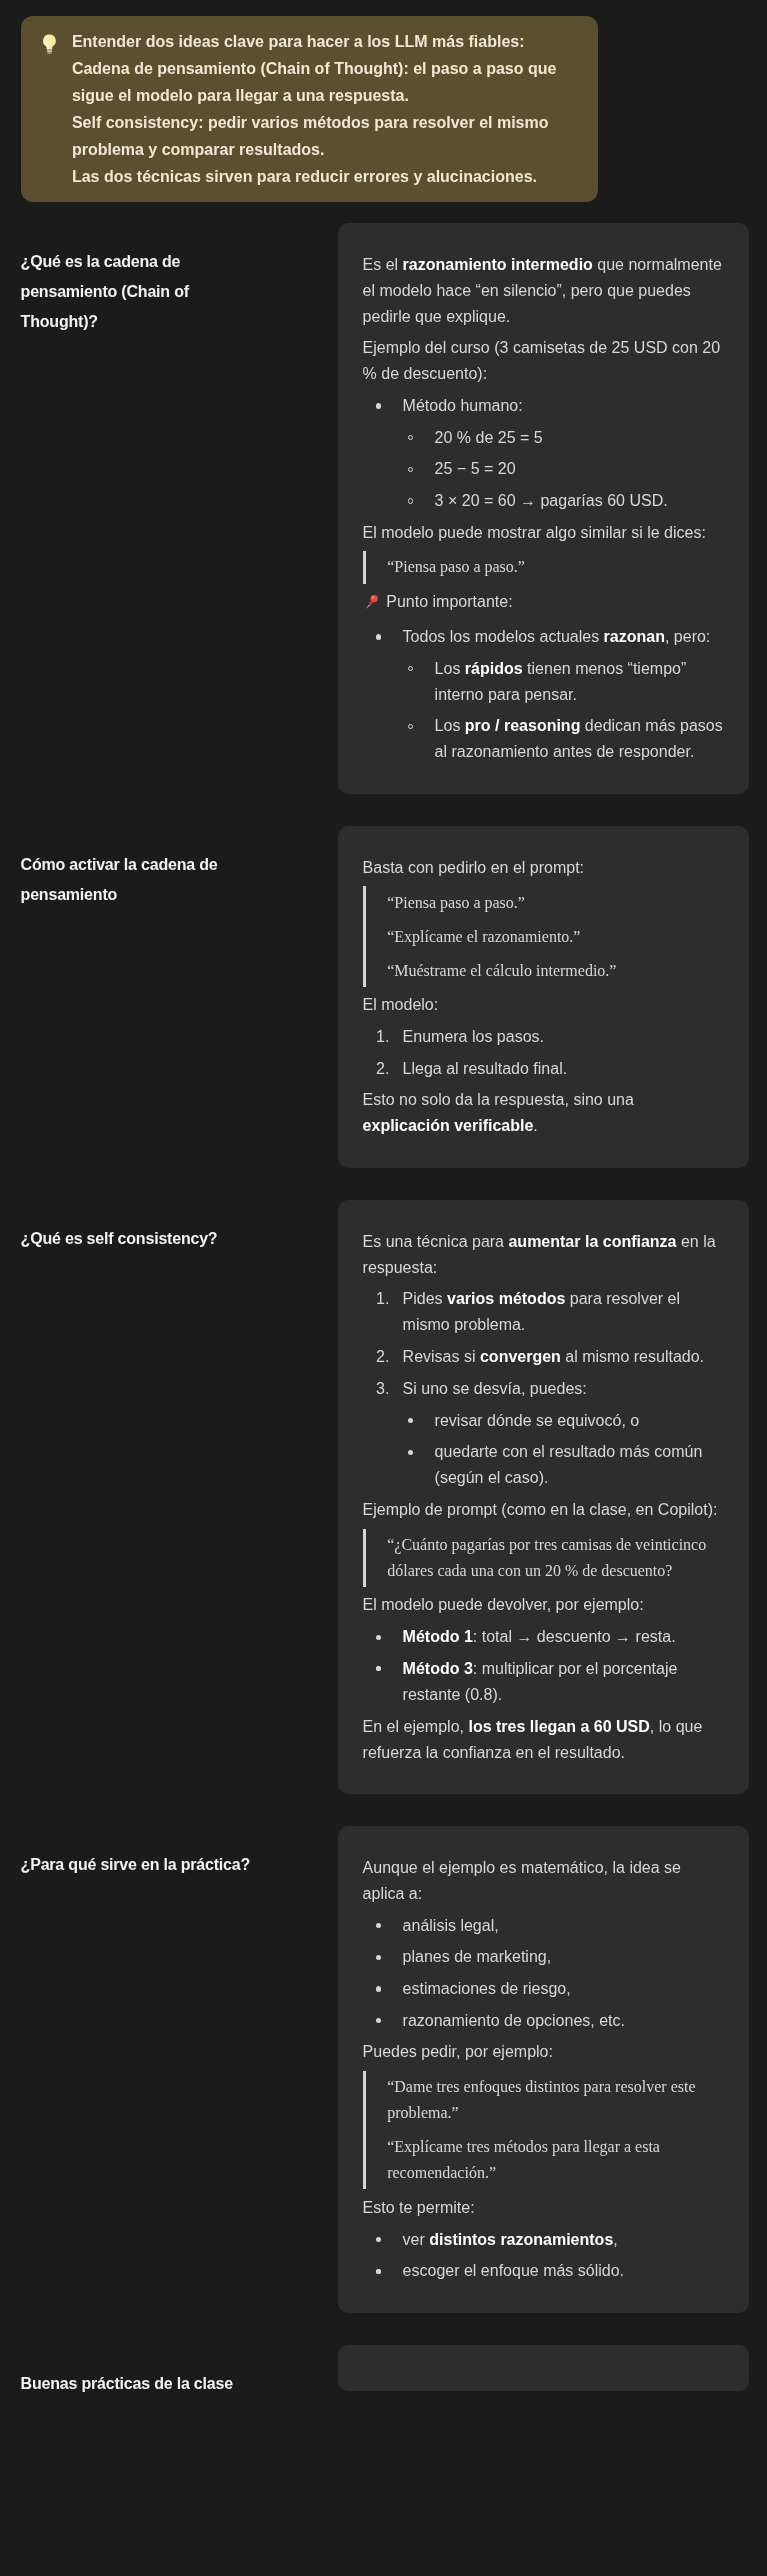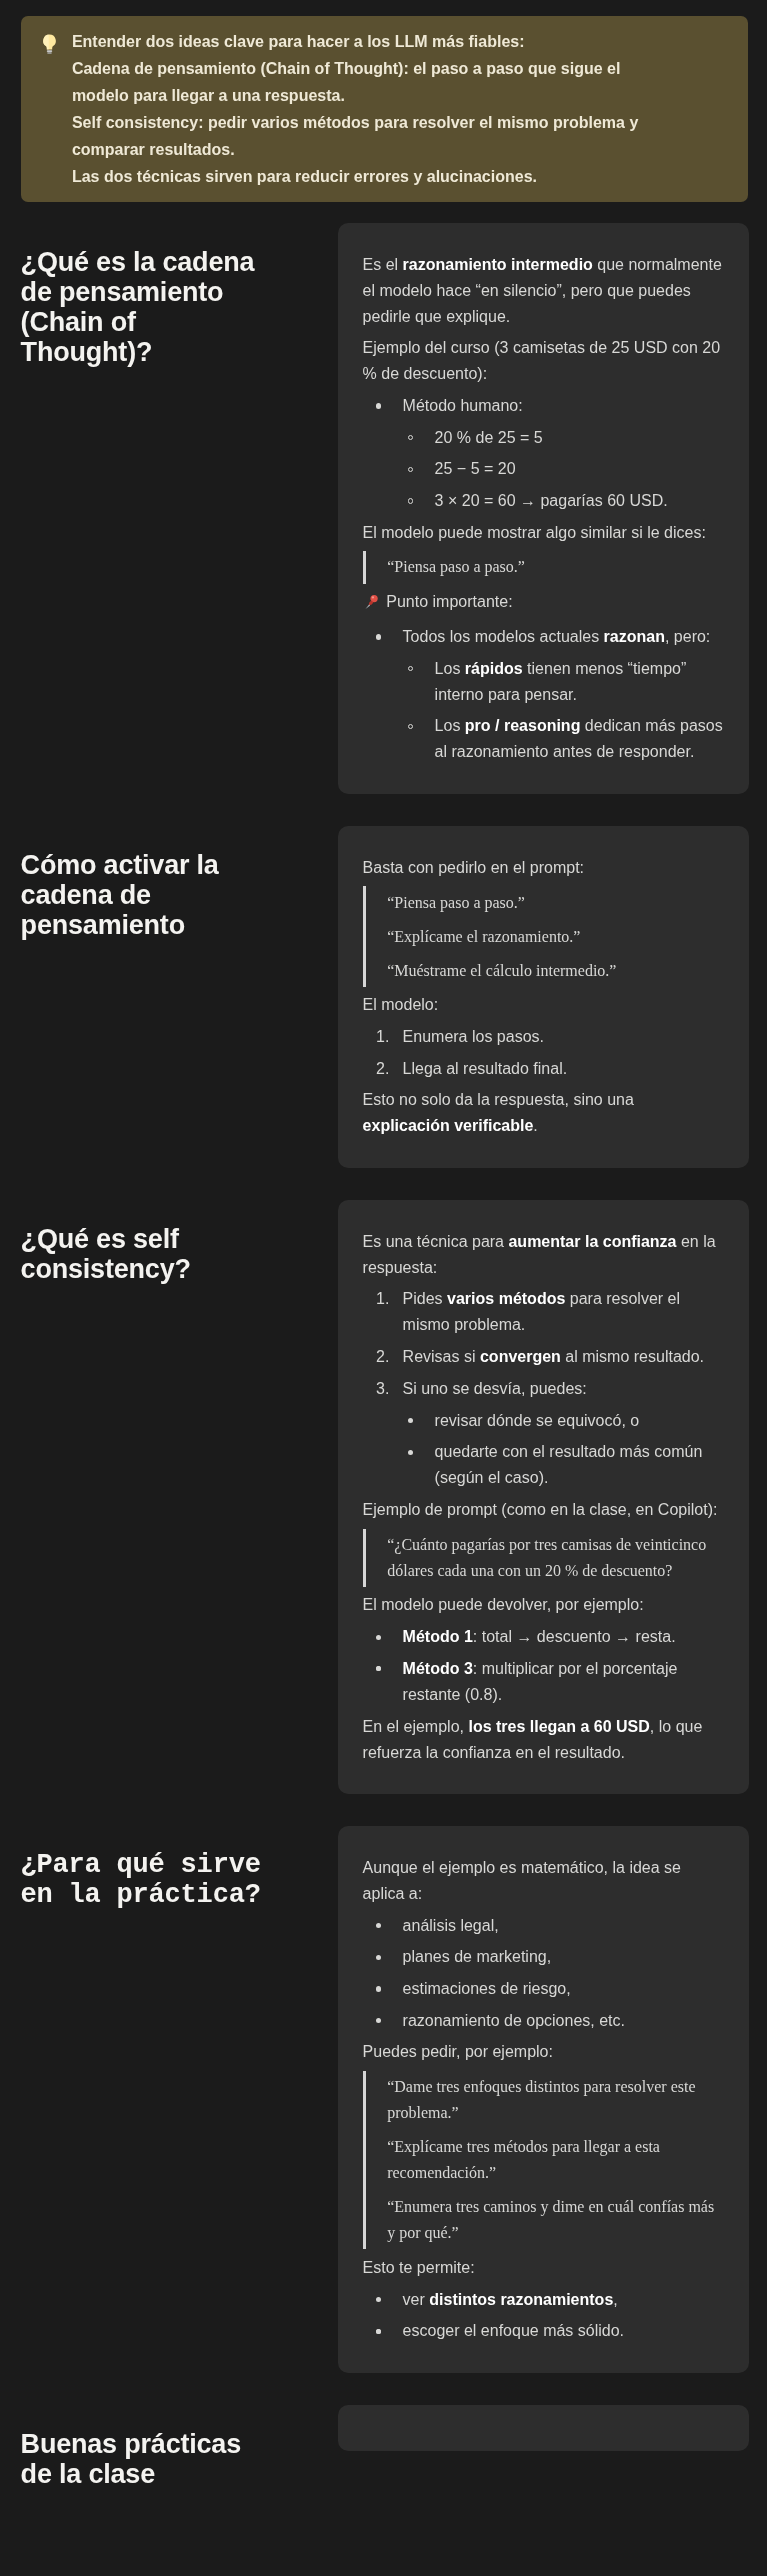--- a/index.html
+++ b/index.html
@@ -11,34 +11,34 @@
   html,body{margin:0;padding:0}
   body{
     width:767px;height:3032px;overflow:hidden;position:relative;
     background:var(--page-bg);
     font-family:"Liberation Sans","DejaVu Sans",sans-serif;
     color:var(--body-text);font-size:16px;line-height:26px;
   }
   .page{position:absolute;inset:0;padding:15.5px 19px 0 20.6px}
   
   .callout{
-    display:flex;gap:11.3px;width:727px;background:var(--callout-bg);
-    border-radius:7px;padding:12.4px 24px 12.4px 17px;
+    display:flex;gap:11.3px;width:577px;background:var(--callout-bg);
+    border-radius:12px;padding:12.4px 24px 12.4px 17px;
   }
   .callout-icon{flex:0 0 23px;padding-top:5.2px}
   .callout-text{
     color:var(--callout-text);font-weight:700;line-height:27px;
     white-space:pre-line;max-width:608px;
   }
   
   .rows{margin-top:20.6px}
   .row{display:flex;align-items:flex-start;margin-bottom:32px}
   .row-heading{
     width:317px;flex:0 0 317px;padding:24px 75px 0 0;
-    color:var(--heading-text);font-size:27px;line-height:30px;font-weight:700;
+    color:var(--heading-text);font-size:16px;line-height:30px;font-weight:700;
     letter-spacing:-0.2px;
   }
   .card{
     width:411px;flex:0 0 411px;background:var(--card-bg);
     border-radius:10.3px;padding:23px 25px;
   }
   .card > :first-child{margin-top:0}
   .card > :last-child{margin-bottom:0}
   .card p.block{margin:5.7px 0}
   b{color:var(--bold-text);font-weight:700}
@@ -233,21 +233,21 @@
               <span class="marker">
                 <span class="dot"></span>
               </span>
               <div class="li-body"><b>Método 3</b>: multiplicar por el porcentaje restante (0.8).</div>
             </div>
           </div>
           <p class="block">En el ejemplo, <b>los tres llegan a 60 USD</b>, lo que refuerza la confianza en el resultado.</p>
         </div>
       </div>
       <div class="row">
-        <h2 class="row-heading" style="margin: 0px; font-family: Liberation Mono, monospace;">¿Para qué sirve en la práctica?</h2>
+        <h2 class="row-heading" style="margin: 0px;">¿Para qué sirve en la práctica?</h2>
         <div class="card">
           <p class="block">Aunque el ejemplo es matemático, la idea se aplica a:</p>
           <div class="list">
             <div class="li">
               <span class="marker">
                 <span class="dot"></span>
               </span>
               <div class="li-body">análisis legal,</div>
             </div>
             <div class="li">
@@ -266,21 +266,20 @@
               <span class="marker">
                 <span class="dot"></span>
               </span>
               <div class="li-body">razonamiento de opciones, etc.</div>
             </div>
           </div>
           <p class="block">Puedes pedir, por ejemplo:</p>
           <div class="quote">
             <p>“Dame tres enfoques distintos para resolver este problema.”</p>
             <p>“Explícame tres métodos para llegar a esta recomendación.”</p>
-            <p>“Enumera tres caminos y dime en cuál confías más y por qué.”</p>
           </div>
           <p class="block">Esto te permite:</p>
           <div class="list">
             <div class="li">
               <span class="marker">
                 <span class="dot"></span>
               </span>
               <div class="li-body">ver <b>distintos razonamientos</b>,</div>
             </div>
             <div class="li">

